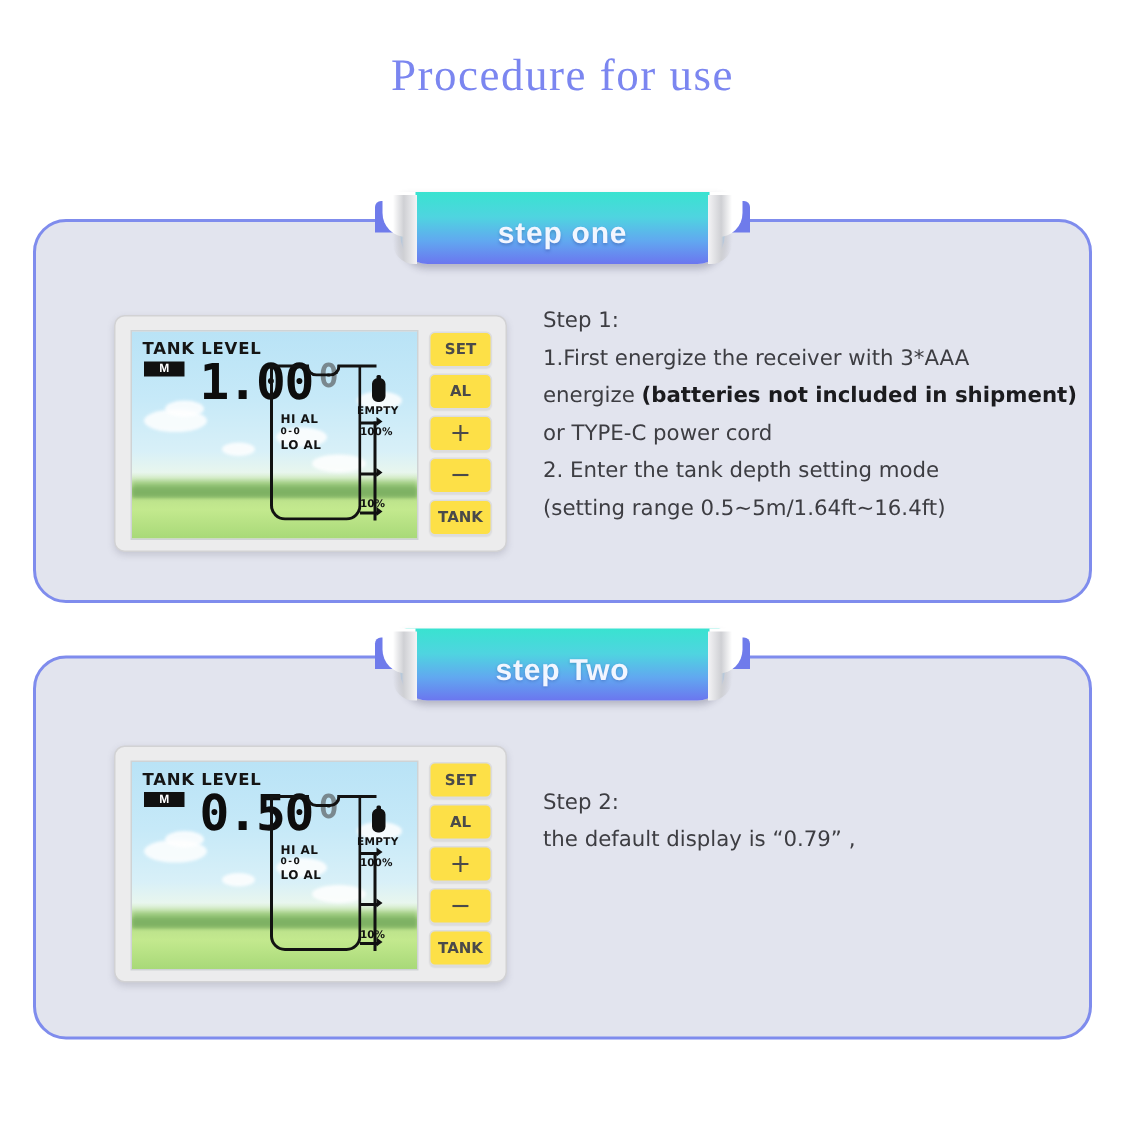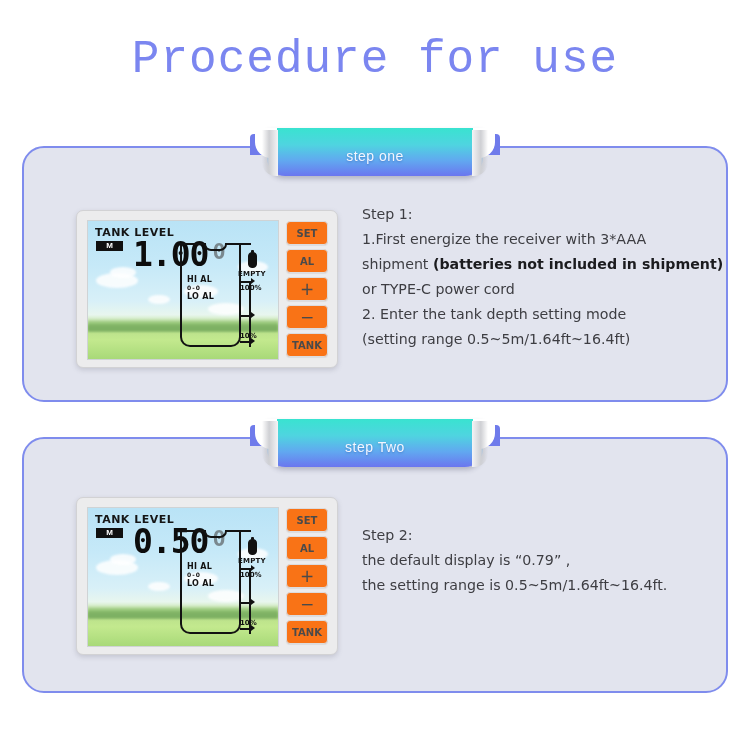--- a/index.html
+++ b/index.html
@@ -18,22 +18,22 @@
     height: 750px;
     background: #ffffff;
   }
 
   
   .page-title {
     position: absolute;
     left: 0; right: 0;
     top: 34px;
     text-align: center;
-    font-family: Liberation Mono, monospace;
-    font-size: 46px;
+    font-family: Liberation Serif, serif;
+    font-size: 30px;
     font-weight: 500;
     letter-spacing: 1px;
     color: #7b86f0;
   }
 
   
   .card {
     position: absolute;
     left: 22px;
     width: 706px;
@@ -62,22 +62,22 @@
     border-radius: 4px 4px 18px 18px;
     background: linear-gradient(180deg, #39e3d0 0%, #4fd4e0 35%, #61a8f0 68%, #6b76ef 100%);
     box-shadow: 0 3px 5px rgba(60,60,90,0.28);
     display: flex;
     align-items: center;
     justify-content: center;
     overflow: hidden;
   }
   .ribbon-label {
     color: #f2f6ff;
-    font-size: 14px;
-    font-weight: normal;
+    font-size: 20px;
+    font-weight: bold;
     letter-spacing: 0.5px;
     text-shadow: 0 1px 2px rgba(40,60,140,0.35);
     padding-top: 8px;
   }
 
   
   .ribbon-tail {
     position: absolute;
     top: 6px;
     width: 26px;
@@ -344,21 +344,21 @@
   .btn-col {
     display: flex;
     flex-direction: column;
     justify-content: space-between;
     width: 42px;
     padding: 1px 0 1px 0;
   }
   .dev-btn {
     width: 42px;
     height: 24px;
-    background: #f97316;
+    background: #fde047;
     border: 1px solid #dcdcde;
     border-radius: 4px;
     display: flex;
     align-items: center;
     justify-content: center;
     font-family: "DejaVu Sans", sans-serif;
     font-size: 10px;
     font-weight: bold;
     color: #4a4a4a;
     box-shadow: 0 1px 1px rgba(0,0,0,0.07);
@@ -438,21 +438,21 @@
         <div class="dev-btn">AL</div>
         <div class="dev-btn sym">+</div>
         <div class="dev-btn sym">−</div>
         <div class="dev-btn">TANK</div>
       </div>
     </div>
 
     <div class="step-text" id="text-one">
       <div class="line">Step 1:</div>
       <div class="line">1.First energize the receiver with 3*AAA</div>
-      <div class="line"><span>shipment </span><span class="bold">(batteries not included in shipment)</span></div>
+      <div class="line"><span>energize </span><span class="bold">(batteries not included in shipment)</span></div>
       <div class="line">or TYPE-C power cord</div>
       <div class="line">2. Enter the tank depth setting mode</div>
       <div class="line">(setting range 0.5~5m/1.64ft~16.4ft)</div>
     </div>
   </div>
 
   <div class="ribbon" id="ribbon-one">
     <div class="ribbon-tail left"></div>
     <div class="ribbon-tail right"></div>
     <div class="ribbon-plate">
@@ -515,21 +515,20 @@
         <div class="dev-btn">AL</div>
         <div class="dev-btn sym">+</div>
         <div class="dev-btn sym">−</div>
         <div class="dev-btn">TANK</div>
       </div>
     </div>
 
     <div class="step-text" id="text-two">
       <div class="line">Step 2:</div>
       <div class="line">the default display is  “0.79” ,</div>
-      <div class="line">the setting range is 0.5~5m/1.64ft~16.4ft.</div>
     </div>
   </div>
 
   <div class="ribbon" id="ribbon-two">
     <div class="ribbon-tail left"></div>
     <div class="ribbon-tail right"></div>
     <div class="ribbon-plate">
       <span class="ribbon-label">step Two</span>
     </div>
     <div class="ribbon-shade left"></div>

